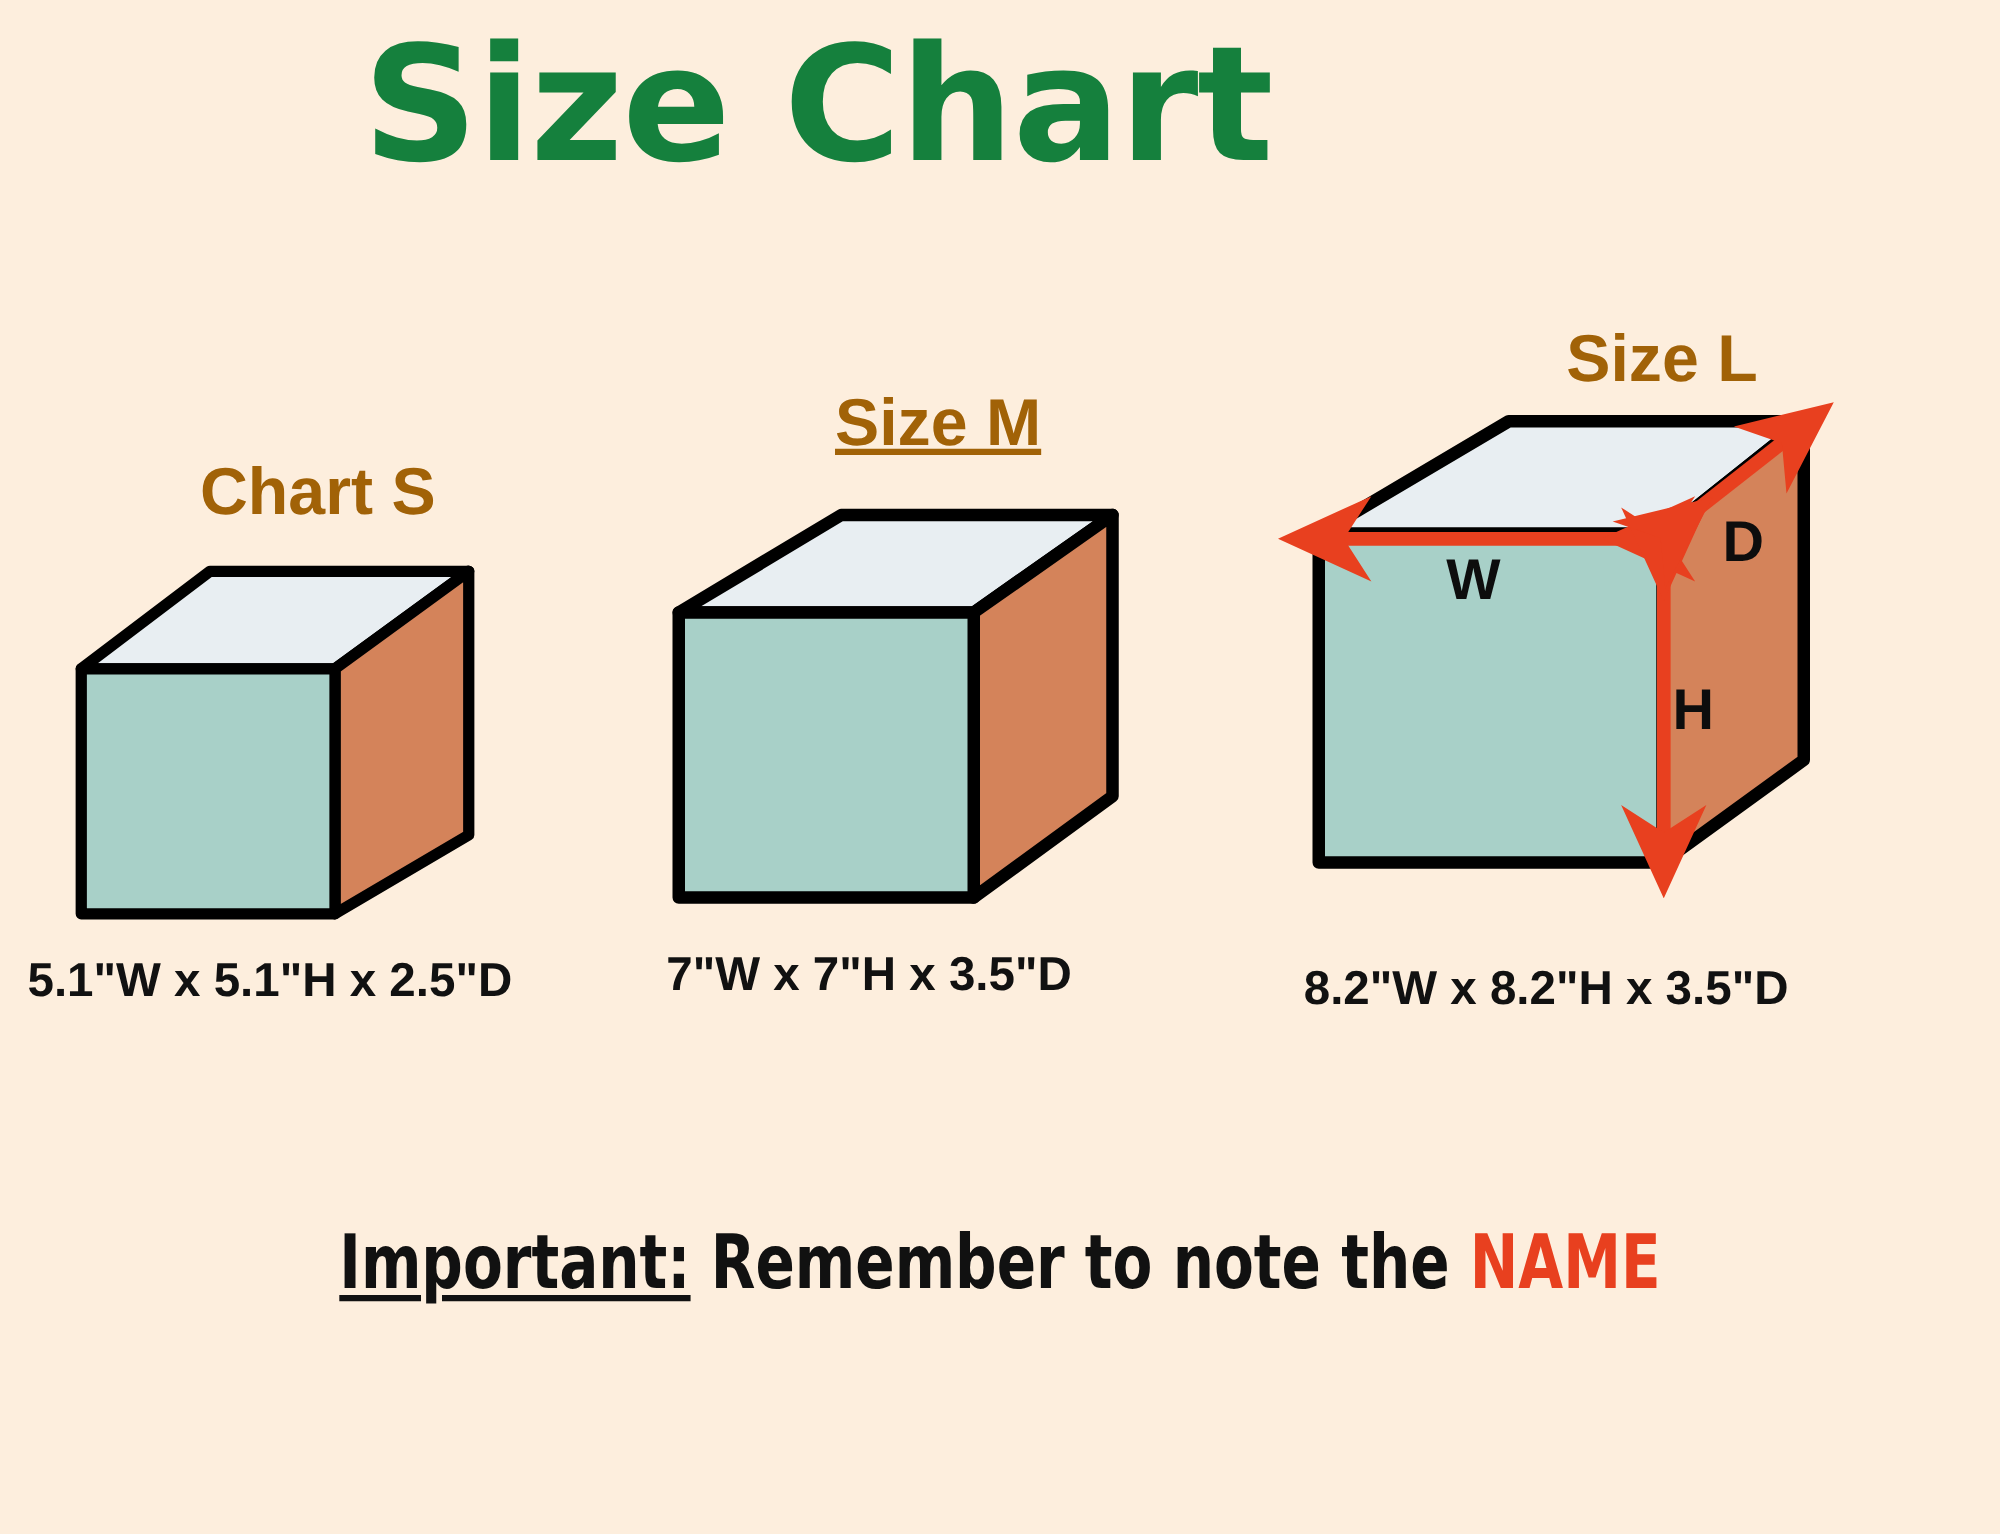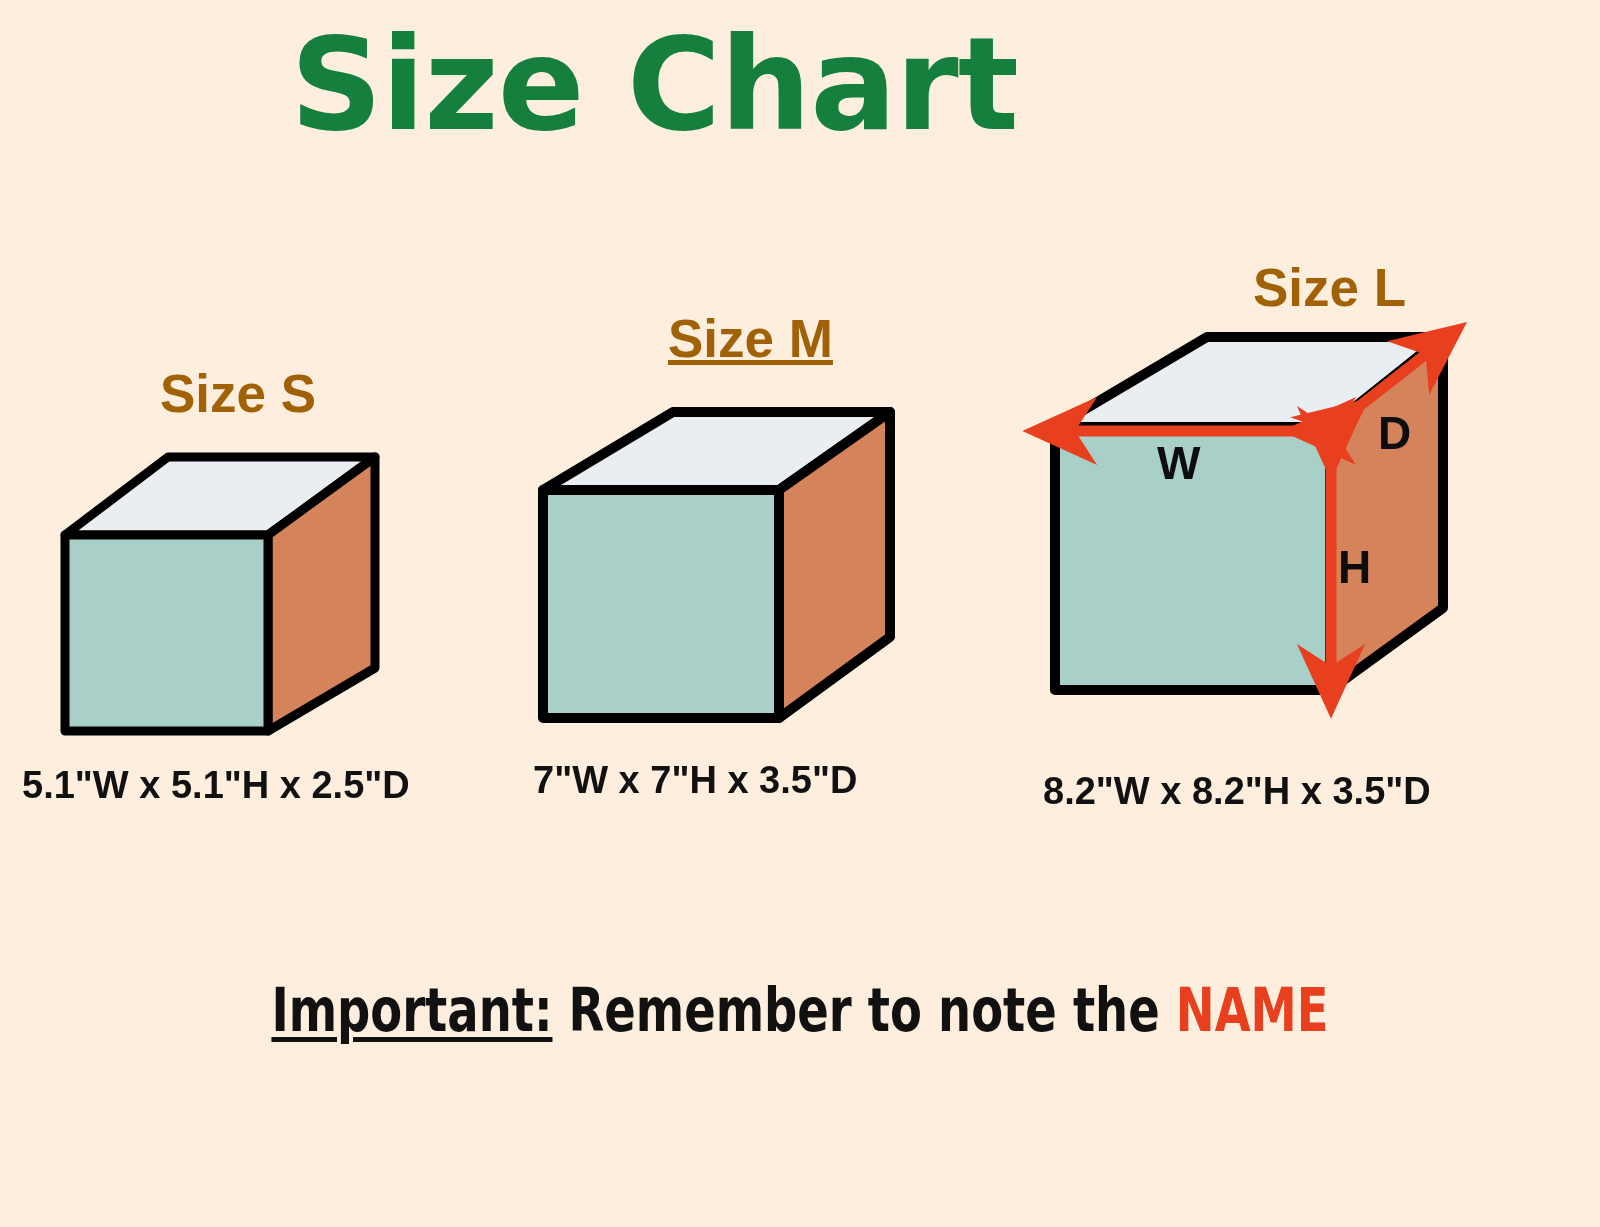--- a/index.html
+++ b/index.html
@@ -151,21 +151,21 @@
 
         <line x1="1322" y1="431" x2="1063" y2="431" stroke="#e8401f" stroke-width="11" marker-start="url(#ah)" marker-end="url(#ah)"></line>
 
         <line x1="1331" y1="440" x2="1331" y2="678" stroke="#e8401f" stroke-width="11" marker-start="url(#ah)" marker-end="url(#ah)"></line>
 
         <line x1="1338" y1="423" x2="1435" y2="347" stroke="#e8401f" stroke-width="11" marker-start="url(#ah)" marker-end="url(#ah)"></line>
       </g>
     </svg>
   </div>
 
-  <div class="size-label s">Size S</div>
+  <div class="size-label s">Chart S</div>
   <div class="size-label m">Size M</div>
   <div class="size-label l">Size L</div>
 
   <div class="dim-caption s">5.1"W x 5.1"H x 2.5"D</div>
   <div class="dim-caption m">7"W x 7"H x 3.5"D</div>
   <div class="dim-caption l">8.2"W x 8.2"H x 3.5"D</div>
 
   <div class="axis-letter w">W</div>
   <div class="axis-letter h">H</div>
   <div class="axis-letter d">D</div>

